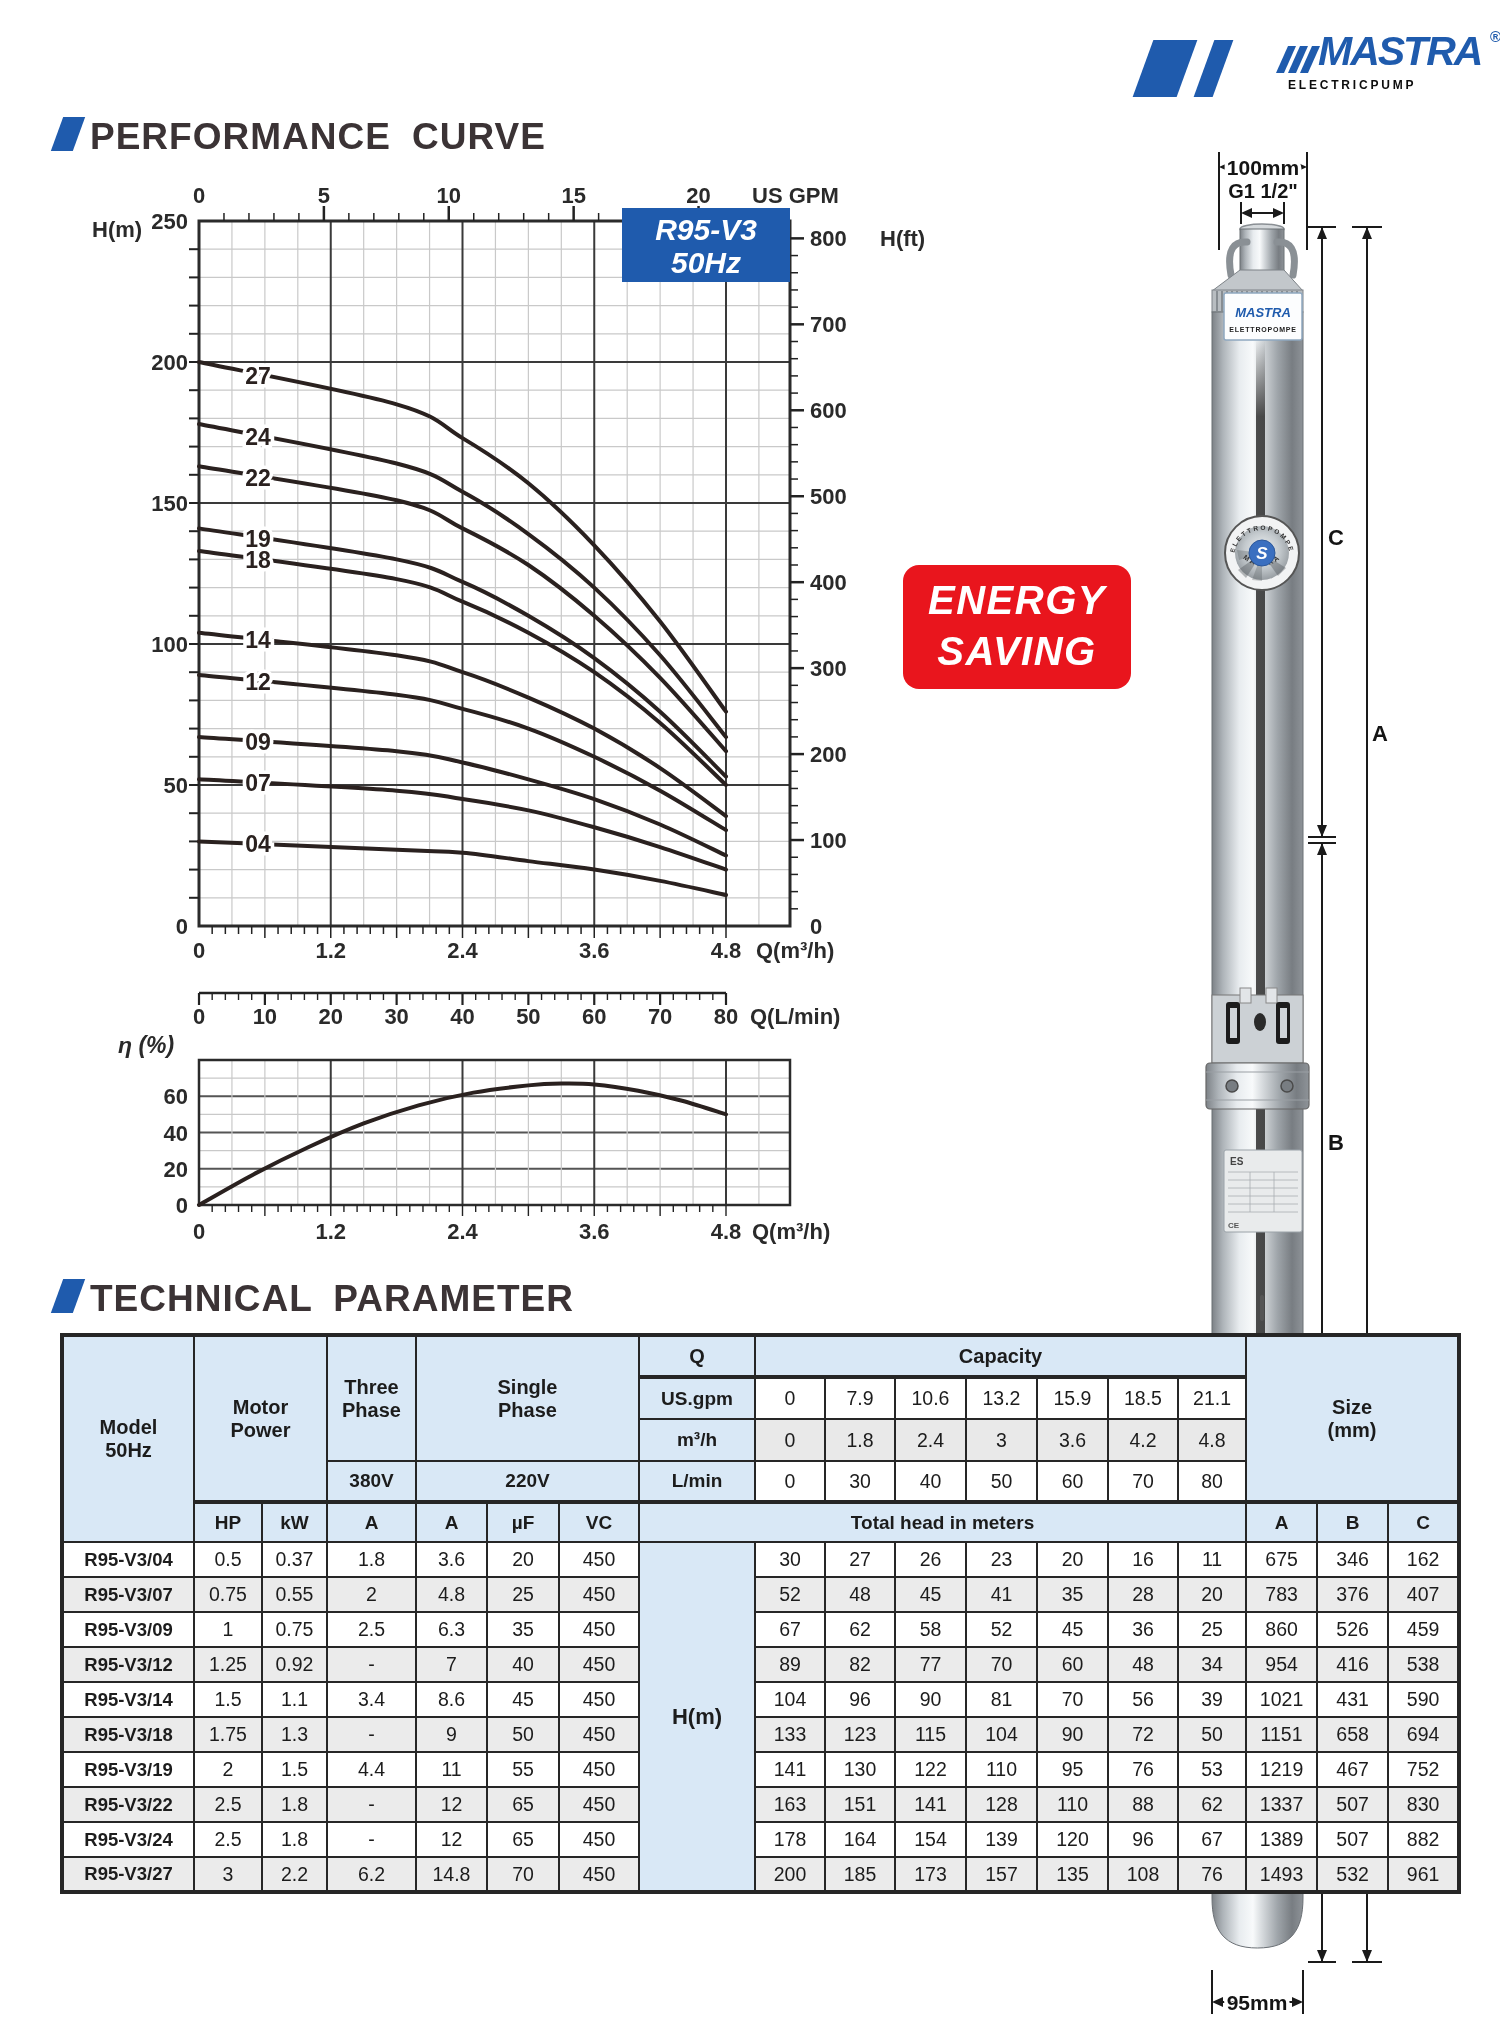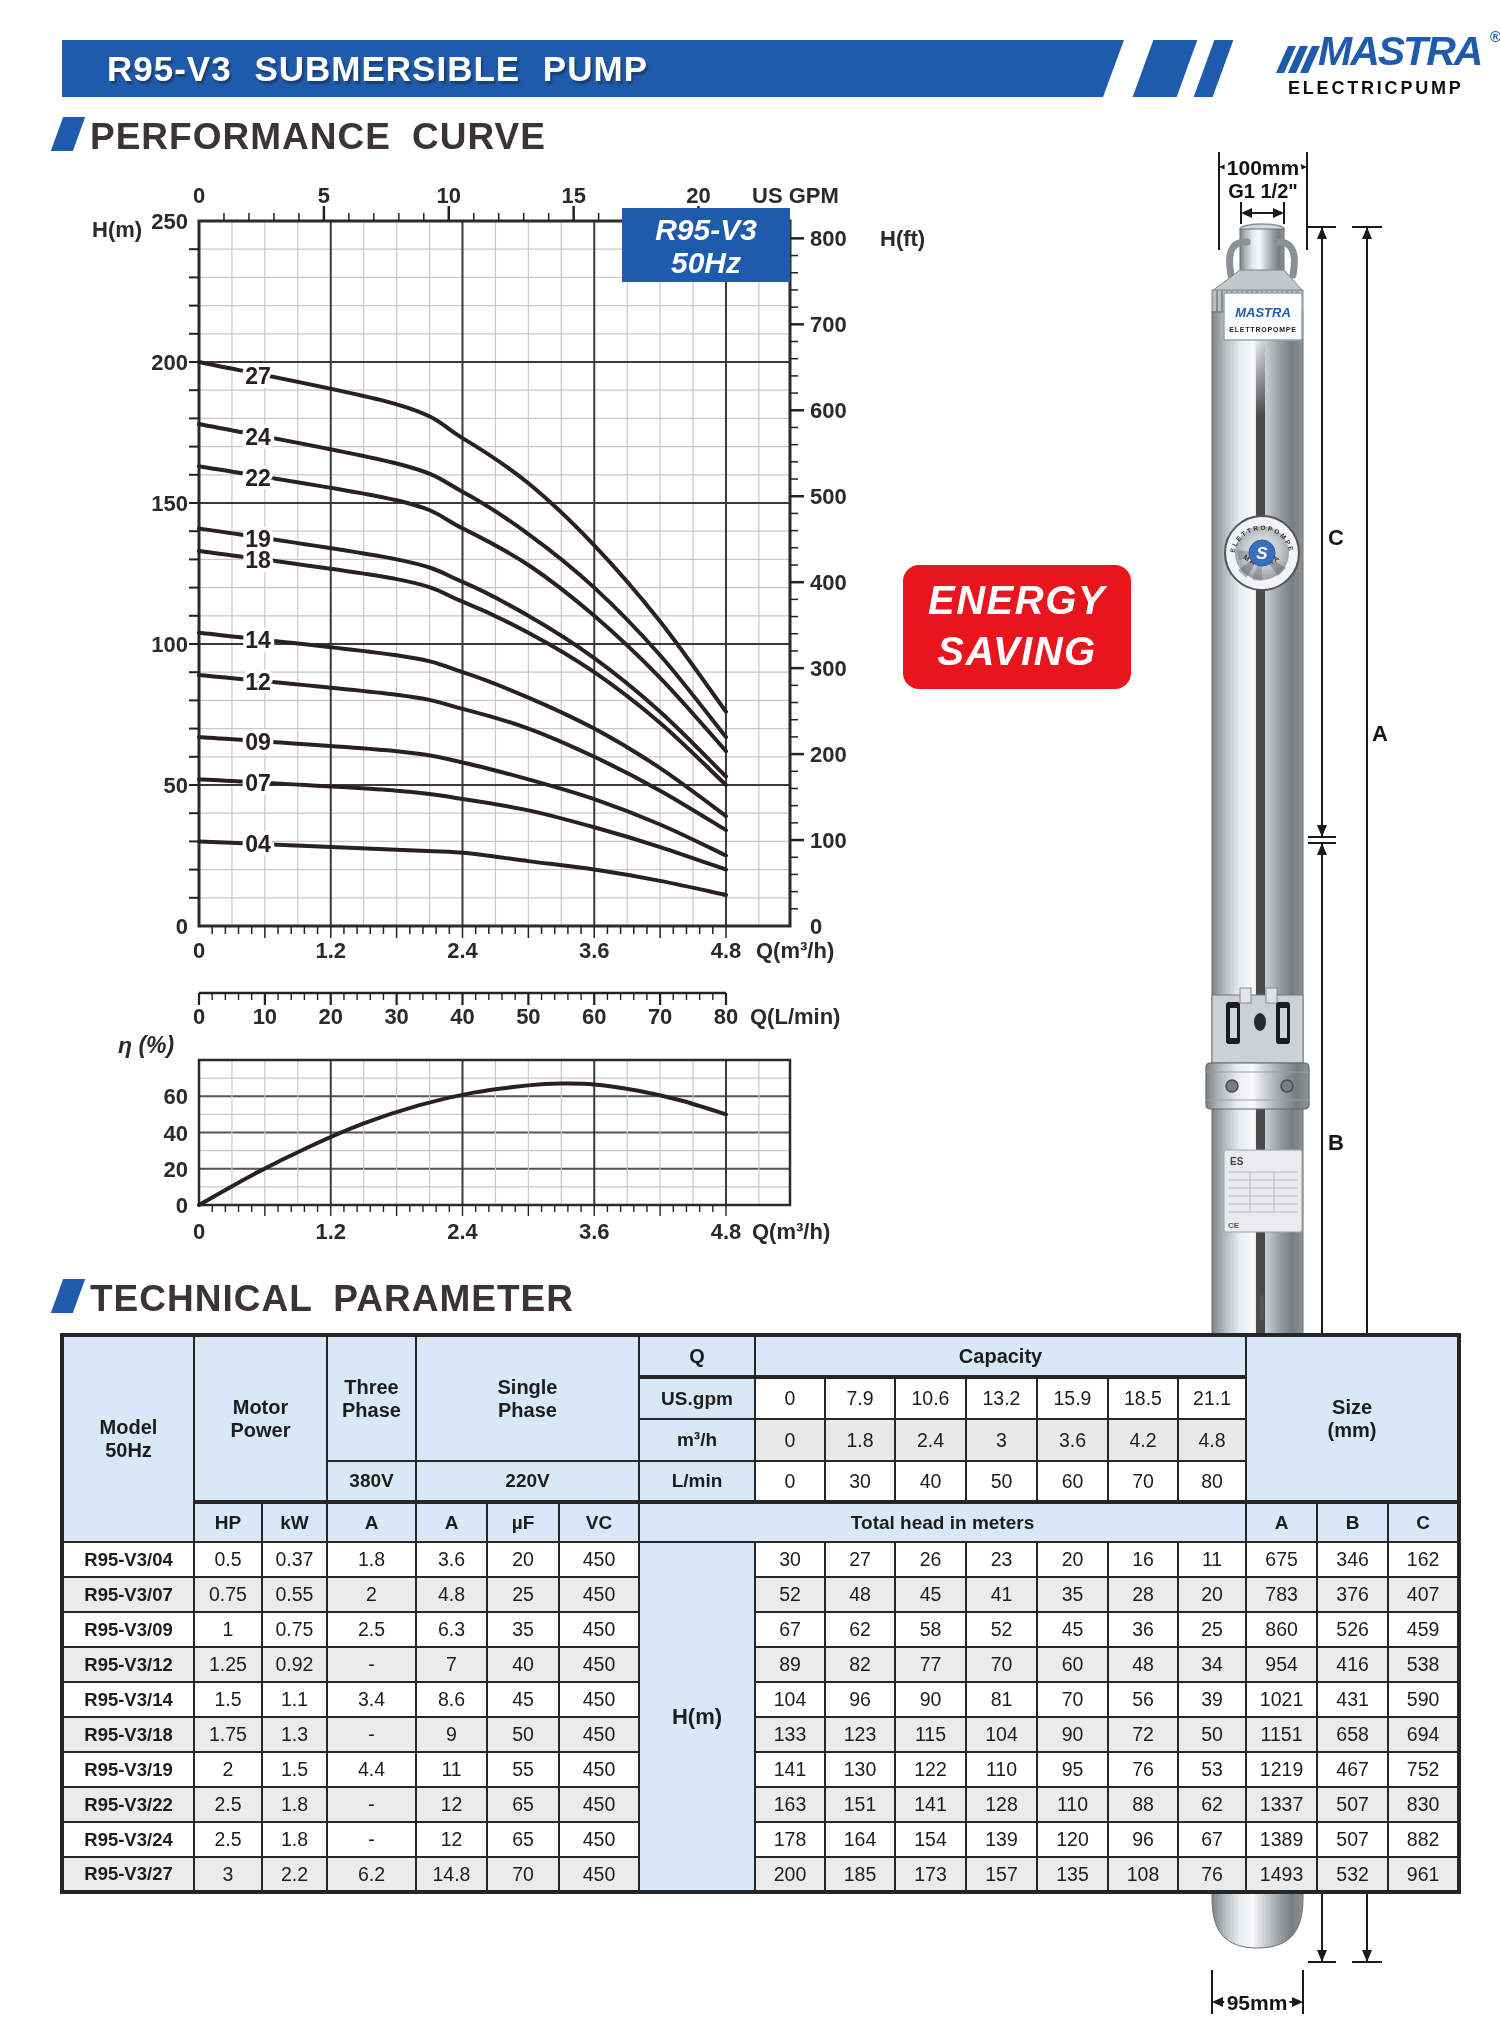--- a/index.html
+++ b/index.html
@@ -16,21 +16,21 @@
   .bar-slash{position:absolute;top:40px;height:57px;background:#1F5BAD;transform:skewX(-20deg);}
   .bar-slash.s1{left:1143px;width:44px;}
   .bar-slash.s2{left:1204px;width:19px;}
 
   
   .logo{position:absolute;left:1282px;top:34px;width:215px;height:66px;}
   .logo-slash{position:absolute;top:12px;width:8px;height:27px;background:#1F5BAD;transform:skewX(-24deg);}
   .logo-brand{position:absolute;left:36px;top:-6px;font-size:41px;font-weight:900;font-style:italic;
               color:#1F5BAD;letter-spacing:-2px;}
   .logo-reg{position:absolute;right:-4px;top:-6px;font-size:15px;font-weight:700;color:#1F5BAD;}
-  .logo-sub{position:absolute;left:6px;top:44px;font-size:18px;font-weight:800;color:#0d0d0d;
+  .logo-sub{position:absolute;left:6px;top:44px;font-size:12px;font-weight:800;color:#0d0d0d;
             letter-spacing:2.8px;white-space:nowrap;}
 
   
   .sec-slash{position:absolute;width:22px;height:34px;background:#1F5BAD;transform:skewX(-20deg);}
   .sec-title{position:absolute;font-size:37px;font-weight:700;color:#3B3335;letter-spacing:1px;
              word-spacing:10px;white-space:nowrap;}
 
   
   .energy{position:absolute;left:903px;top:565px;width:228px;height:124px;background:#E9151D;
           border-radius:16px;color:#fff;text-align:center;padding-top:10px;}
@@ -59,23 +59,20 @@
   .ptable tbody tr td{background:#fff;}
   .ptable tbody tr.alt td{background:#EBEBEB;}
   .ptable td.hmcell{background:#D9E8F6;font-weight:700;font-size:22px;}
   .ptable th.big{font-size:20px;}
 </style>
 </head>
 <body>
 
 <div id="page">
 
-  <div class="topbar">
-    <div class="topbar-title">R95-V3  SUBMERSIBLE  PUMP</div>
-  </div>
   <div class="bar-slash s1"></div>
   <div class="bar-slash s2"></div>
 
   <div class="logo">
     <div class="logo-slash" style="left:0;"></div>
     <div class="logo-slash" style="left:12px;"></div>
     <div class="logo-slash" style="left:24px;"></div>
     <div class="logo-brand">MASTRA</div>
     <div class="logo-reg">®</div>
     <div class="logo-sub">ELECTRICPUMP</div>

